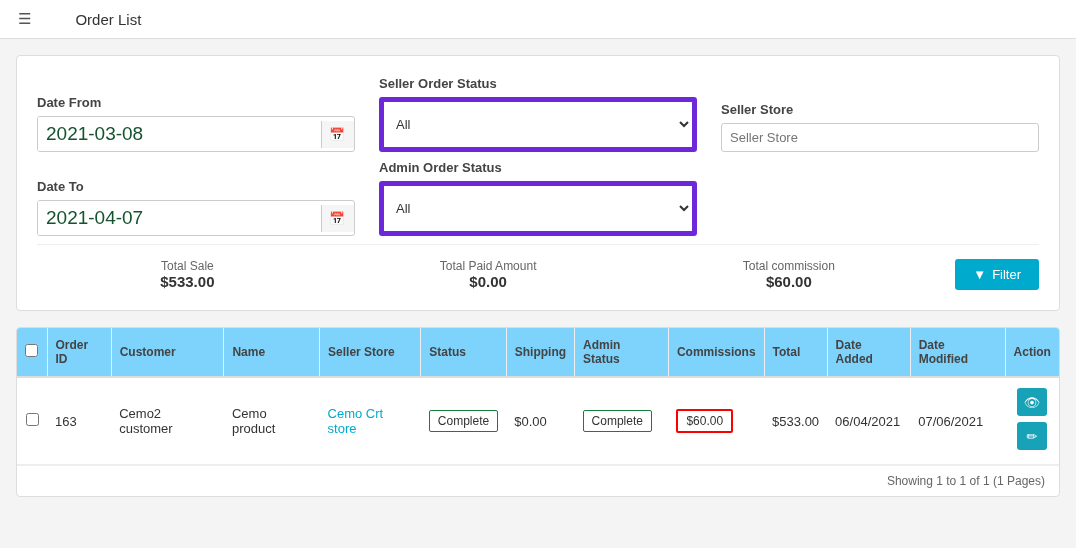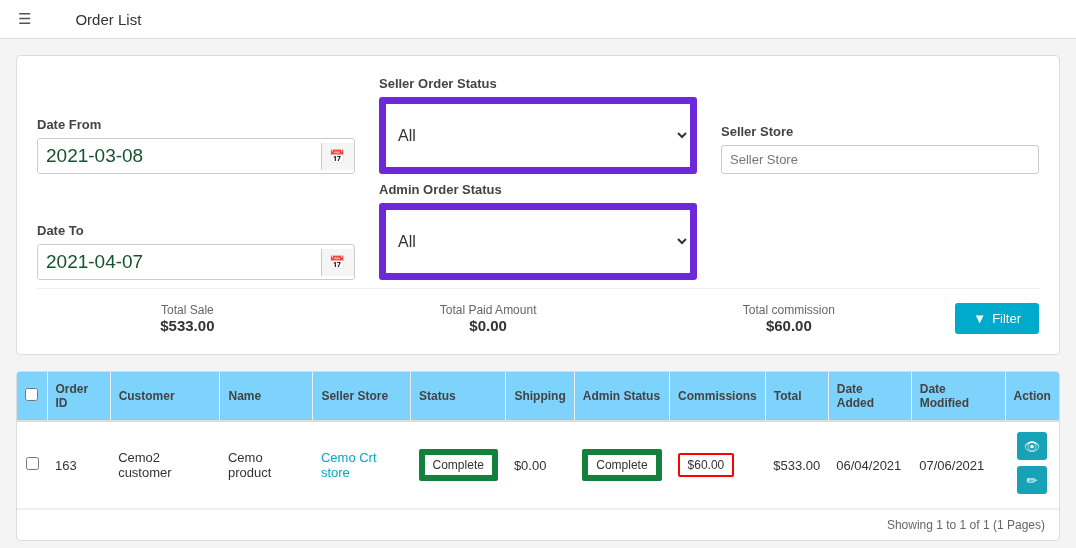--- a/index.html
+++ b/index.html
@@ -69,24 +69,24 @@
     .input-with-icon .cal-icon {
       padding: 6px 8px;
       background: #f5f5f5;
       border-left: 1px solid #ccc;
       color: #666;
       cursor: pointer;
       font-size: 13px;
     }
 
     .filter-group select {
-      border: 7px solid #6d28d9;
-      border-radius: 3px;
-      padding: 22px 8px;
-      font-size: 16px;
+      border: 5px solid #6d28d9;
+      border-radius: 3px;
+      padding: 14px 8px;
+      font-size: 13px;
       color: #333;
       background: #fff;
       outline: none;
       width: 100%;
       appearance: auto;
     }
 
     .filter-group .text-input {
       border: 1px solid #ccc;
       border-radius: 3px;
@@ -184,21 +184,21 @@
 
     .seller-store-link {
       color: #00aacc;
       text-decoration: none;
     }
 
     .status-badge {
       display: inline-block;
       padding: 3px 8px;
       font-size: 12px;
-      border: 6px solid #15803d;
+      border: 1px solid #15803d;
       border-radius: 2px;
       color: #333;
     }
 
     .commission-badge {
       display: inline-block;
       padding: 3px 8px;
       font-size: 12px;
       border: 2px solid red;
       border-radius: 2px;

